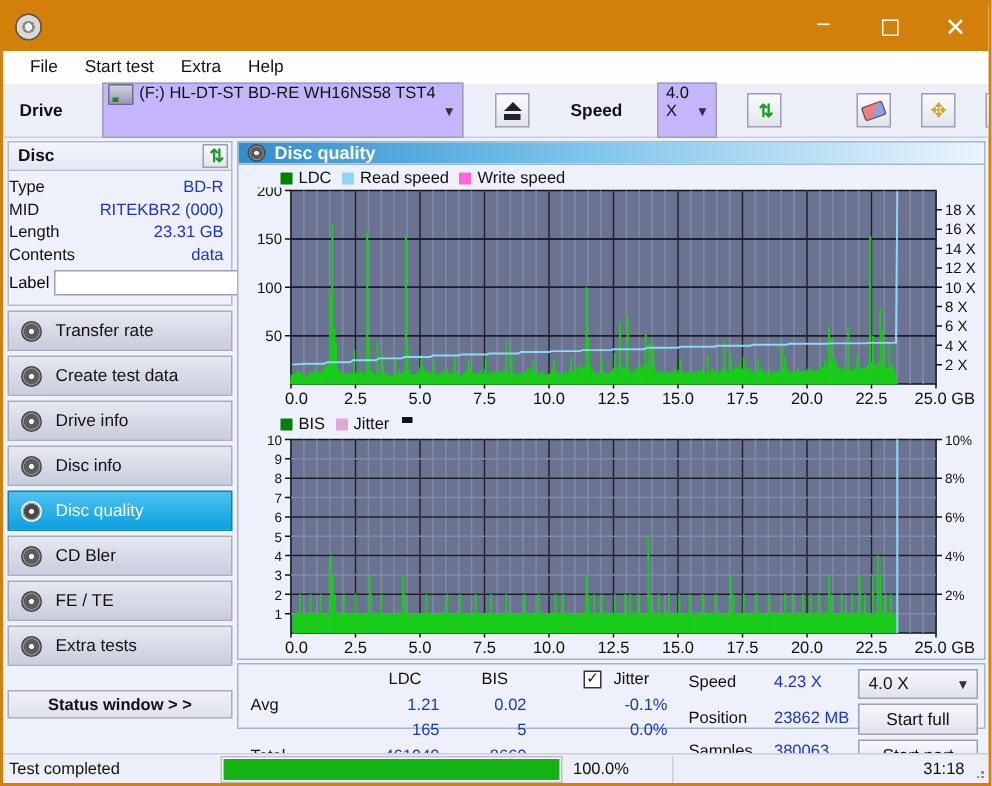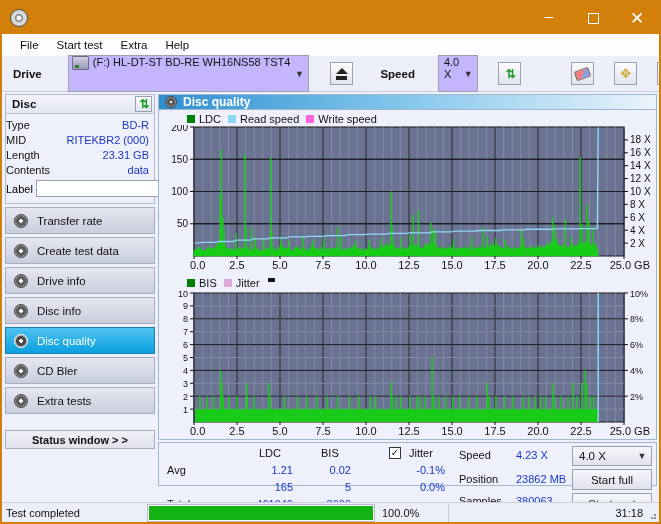--- a/index.html
+++ b/index.html
@@ -323,20 +323,24 @@
         <span class="navicon"></span>
         <span>Disc info</span>
       </div>
       <div class="navbtn active">
         <span class="navicon"></span>
         <span>Disc quality</span>
       </div>
       <div class="navbtn">
         <span class="navicon"></span>
         <span>CD Bler</span>
+      </div>
+      <div class="navbtn">
+        <span class="navicon"></span>
+        <span>FE / TE</span>
       </div>
       <div class="navbtn">
         <span class="navicon"></span>
         <span>Extra tests</span>
       </div>
 
       <div id="status-win-btn">Status window &gt; &gt;</div>
     </div>
 
     <div id="rightpanel">

